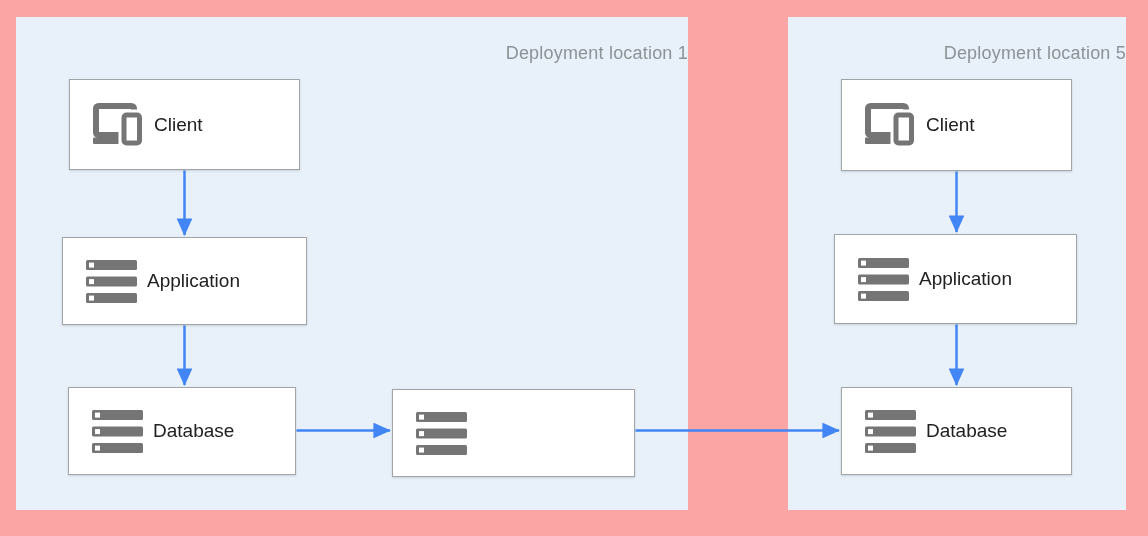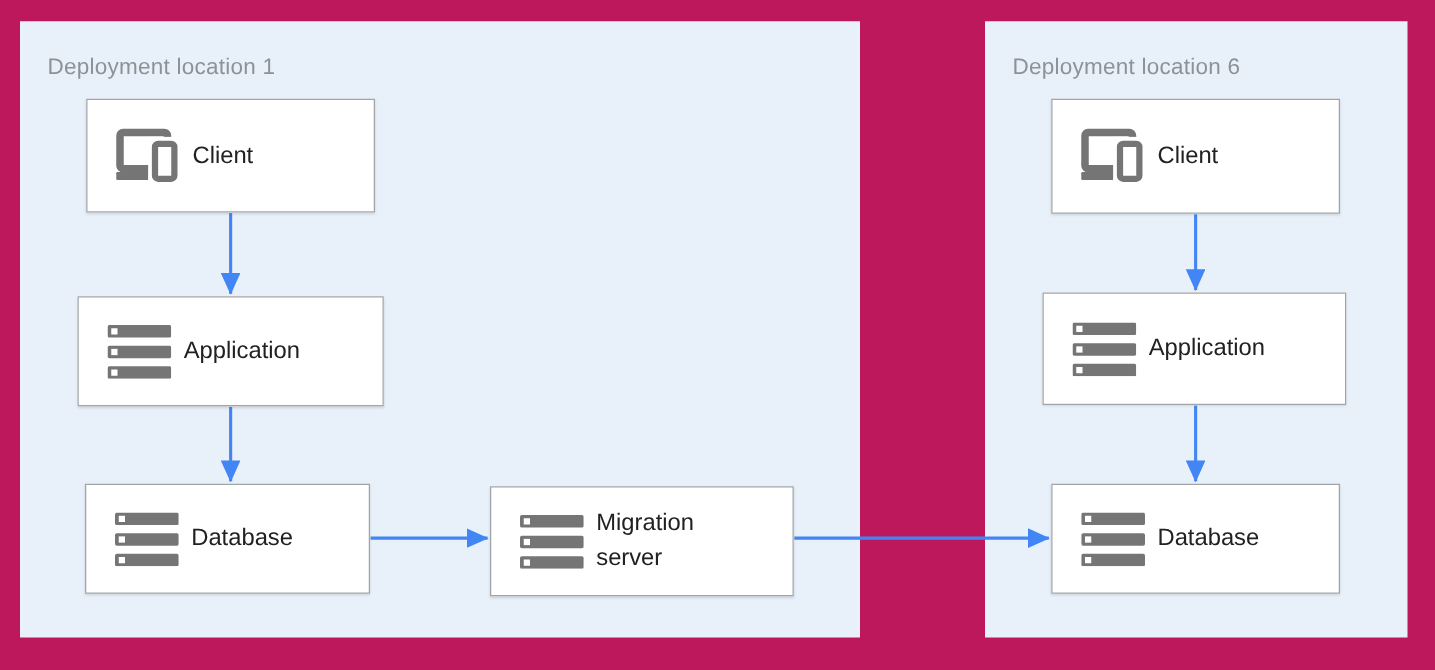--- a/index.html
+++ b/index.html
@@ -10,22 +10,23 @@
     --label-text:#212121;
     --title-text:#8d9296;
   }
   *{margin:0;padding:0;box-sizing:border-box;}
   html,body{background:#ffffff;}
   body{font-family:"Liberation Sans", sans-serif;}
   .canvas{
     position:relative;
     width:1148px;
     height:536px;
-    background:#be185d;
+    background:#fca5a5;
     overflow:hidden;
+    text-align:right;
   }
   .region{
     position:absolute;
     background:var(--region-fill);
   }
   .region-title{
     margin:24px 0 0 22px;
     font-size:18px;
     line-height:24px;
     color:var(--title-text);
@@ -88,21 +89,21 @@
   </defs>
 </svg>
 
 <div class="canvas">
 
   <div class="region" style="left:16px;top:17px;width:672px;height:493px;">
     <div class="region-title">Deployment location 1</div>
   </div>
 
   <div class="region" style="left:788px;top:17px;width:338px;height:493px;">
-    <div class="region-title">Deployment location 6</div>
+    <div class="region-title">Deployment location 5</div>
   </div>
 
   <svg class="arrows" width="1148" height="536">
     <defs>
       <marker id="arrowhead" viewBox="0 0 10 9" refX="9.5" refY="4.5" markerWidth="7" markerHeight="6.3" orient="auto-start-reverse">
         <path d="M0,0 L10,4.5 L0,9 Z" fill="var(--arrow)"></path>
       </marker>
     </defs>
     <line x1="184.5" y1="170.5" x2="184.5" y2="235" marker-end="url(#arrowhead)"></line>
     <line x1="184.5" y1="325.5" x2="184.5" y2="385" marker-end="url(#arrowhead)"></line>
@@ -138,21 +139,20 @@
     </span>
     <span class="node-label">Database</span>
   </div>
 
   <div class="node" style="left:392px;top:389px;width:243px;height:88px;">
     <span class="icon-slot">
       <svg width="51" height="43" viewBox="0 0 51 43">
           <use href="#icon-server-stack"></use>
         </svg>
     </span>
-    <span class="node-label">Migration server</span>
   </div>
 
   <div class="node" style="left:841px;top:79px;width:231px;height:92px;">
     <span class="icon-slot">
       <svg width="54" height="46" viewBox="0 0 54 46">
           <use href="#icon-devices"></use>
         </svg>
     </span>
     <span class="node-label">Client</span>
   </div>

